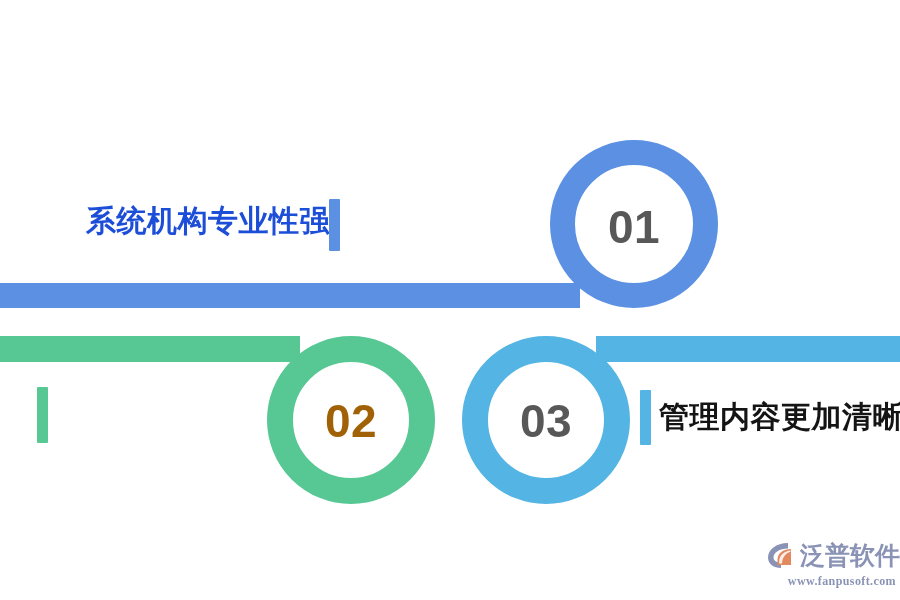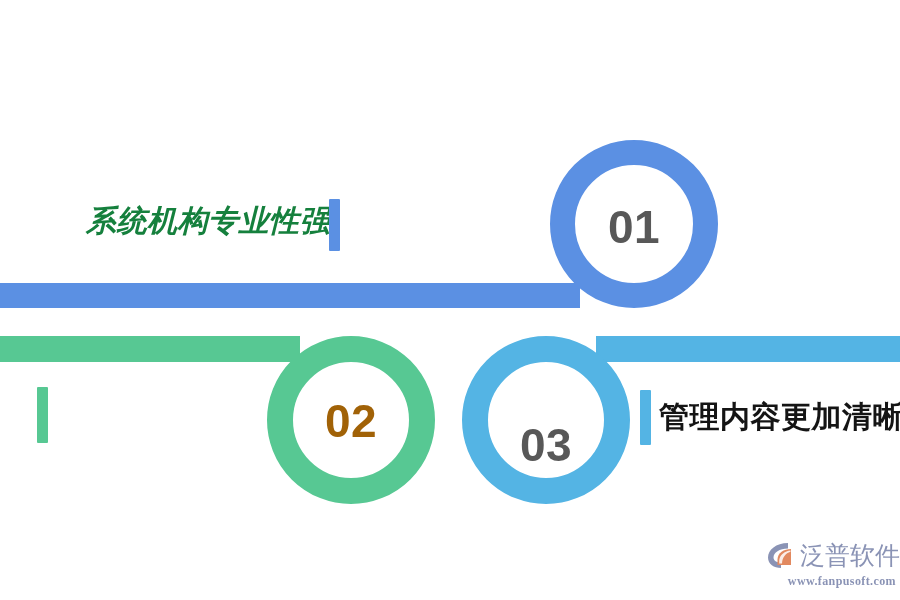--- a/index.html
+++ b/index.html
@@ -59,21 +59,21 @@
     width: 120px;
     text-align: center;
     font-size: 46px;
     font-weight: 700;
     color: #585858;
     line-height: 1;
     letter-spacing: 0.5px;
   }
   #number-01 { left: 574px; top: 204px; }
   #number-02 { left: 291px; top: 398px; }
-  #number-03 { left: 486px; top: 422px; }
+  #number-03 { left: 486px; top: 398px; }
 
   
   #logo {
     position: absolute;
     left: 766px;
     top: 538px;
     width: 130px;
     height: 56px;
   }
   #logo-row {
@@ -82,21 +82,21 @@
     gap: 4px;
     height: 34px;
   }
   #logo-mark {
     width: 30px;
     height: 30px;
     flex: 0 0 30px;
   }
   #logo-wordmark {
     font-size: 25px;
-    font-weight: 400;
+    font-weight: 700;
     color: #8a93b5;
     line-height: 1;
     letter-spacing: 0px;
     white-space: nowrap;
   }
   #logo-url {
     margin-top: 2px;
     font-family: "Liberation Serif", "DejaVu Serif", serif;
     font-size: 12px;
     font-weight: 700;
@@ -125,21 +125,21 @@
       <rect x="0" y="336" width="300" height="26" fill="#57c893"></rect>
       <circle cx="351" cy="420" r="71" fill="none" stroke="#57c893" stroke-width="26"></circle>
     </g>
 
     <g>
       <rect x="596" y="336" width="304" height="26" fill="#54b4e4"></rect>
       <circle cx="546" cy="420" r="71" fill="none" stroke="#54b4e4" stroke-width="26"></circle>
     </g>
   </svg>
 
-  <div class="caption" id="caption-01" style="color: #15803d; font-style: italic;">系统机构专业性强</div>
+  <div class="caption" id="caption-01" style="color: #1d4ed8;">系统机构专业性强</div>
   <div class="accent-bar" id="accent-01" style="background: rgb(91, 144, 227);"></div>
   <div class="circle-number" id="number-01" style="color: rgb(88, 88, 88);">01</div>
 
   <div class="accent-bar" id="accent-02" style="background: rgb(87, 200, 147);"></div>
   <div class="circle-number" id="number-02" style="color: #a16207;">02</div>
 
   <div class="caption" id="caption-03" style="color: rgb(20, 20, 20);">管理内容更加清晰</div>
   <div class="accent-bar" id="accent-03" style="background: rgb(84, 180, 228);"></div>
   <div class="circle-number" id="number-03" style="color: rgb(88, 88, 88);">03</div>
 

